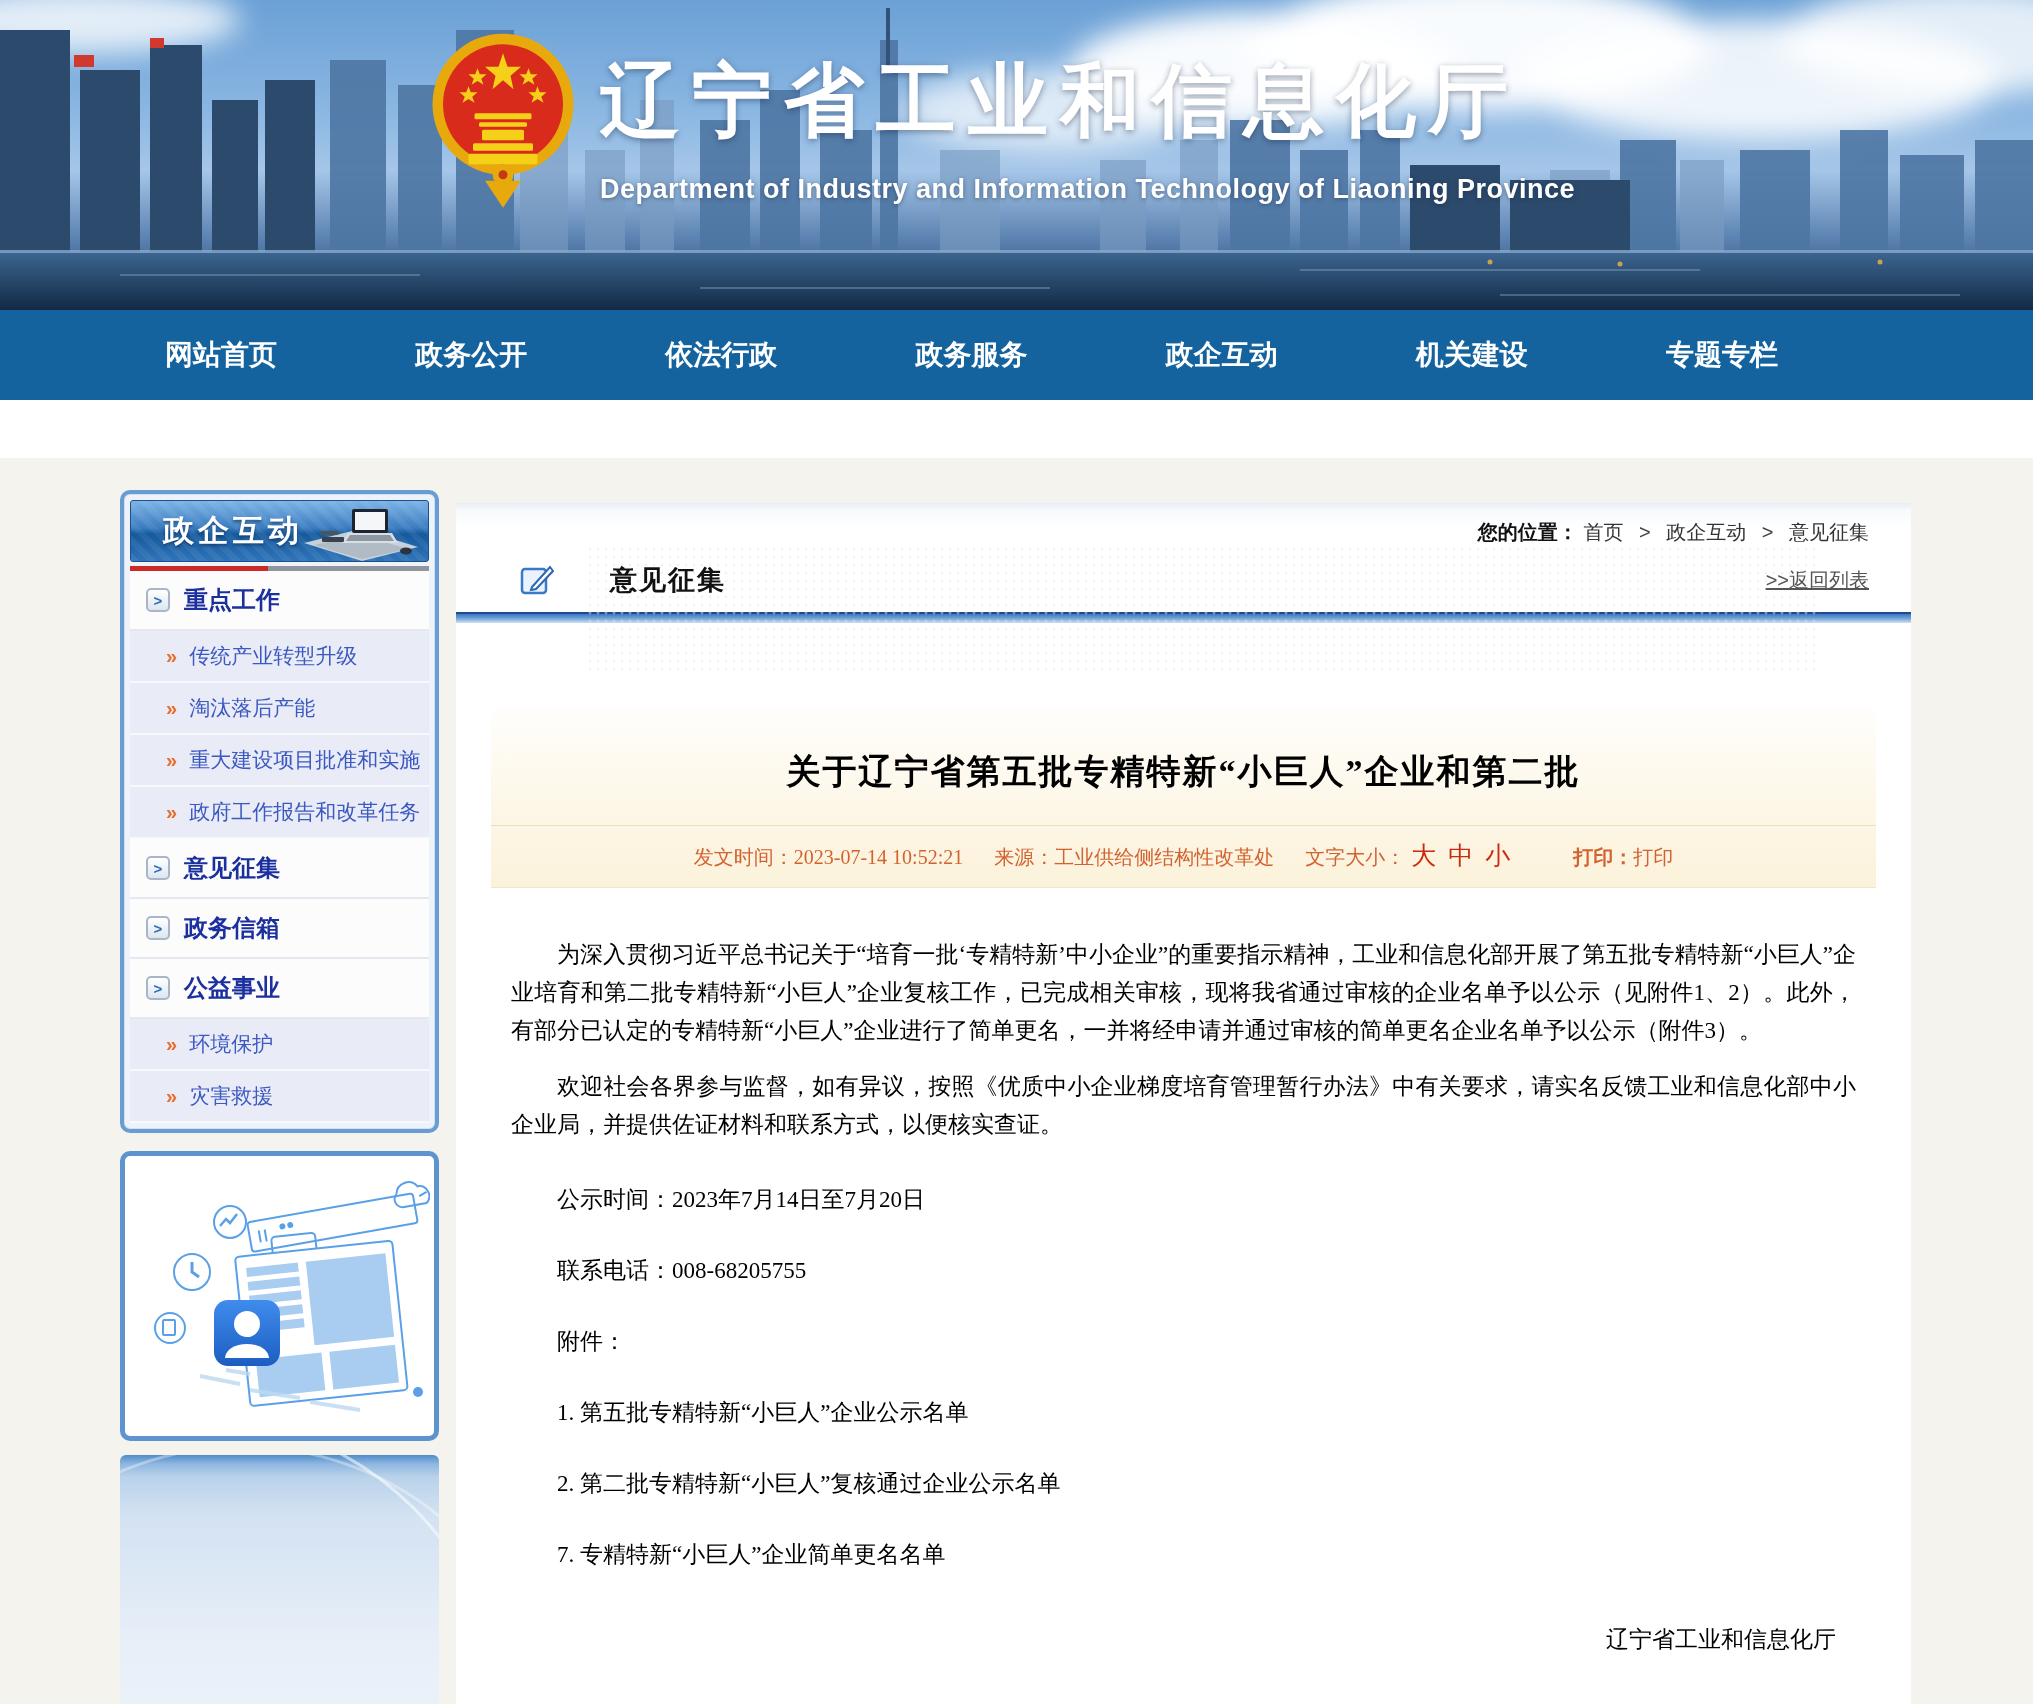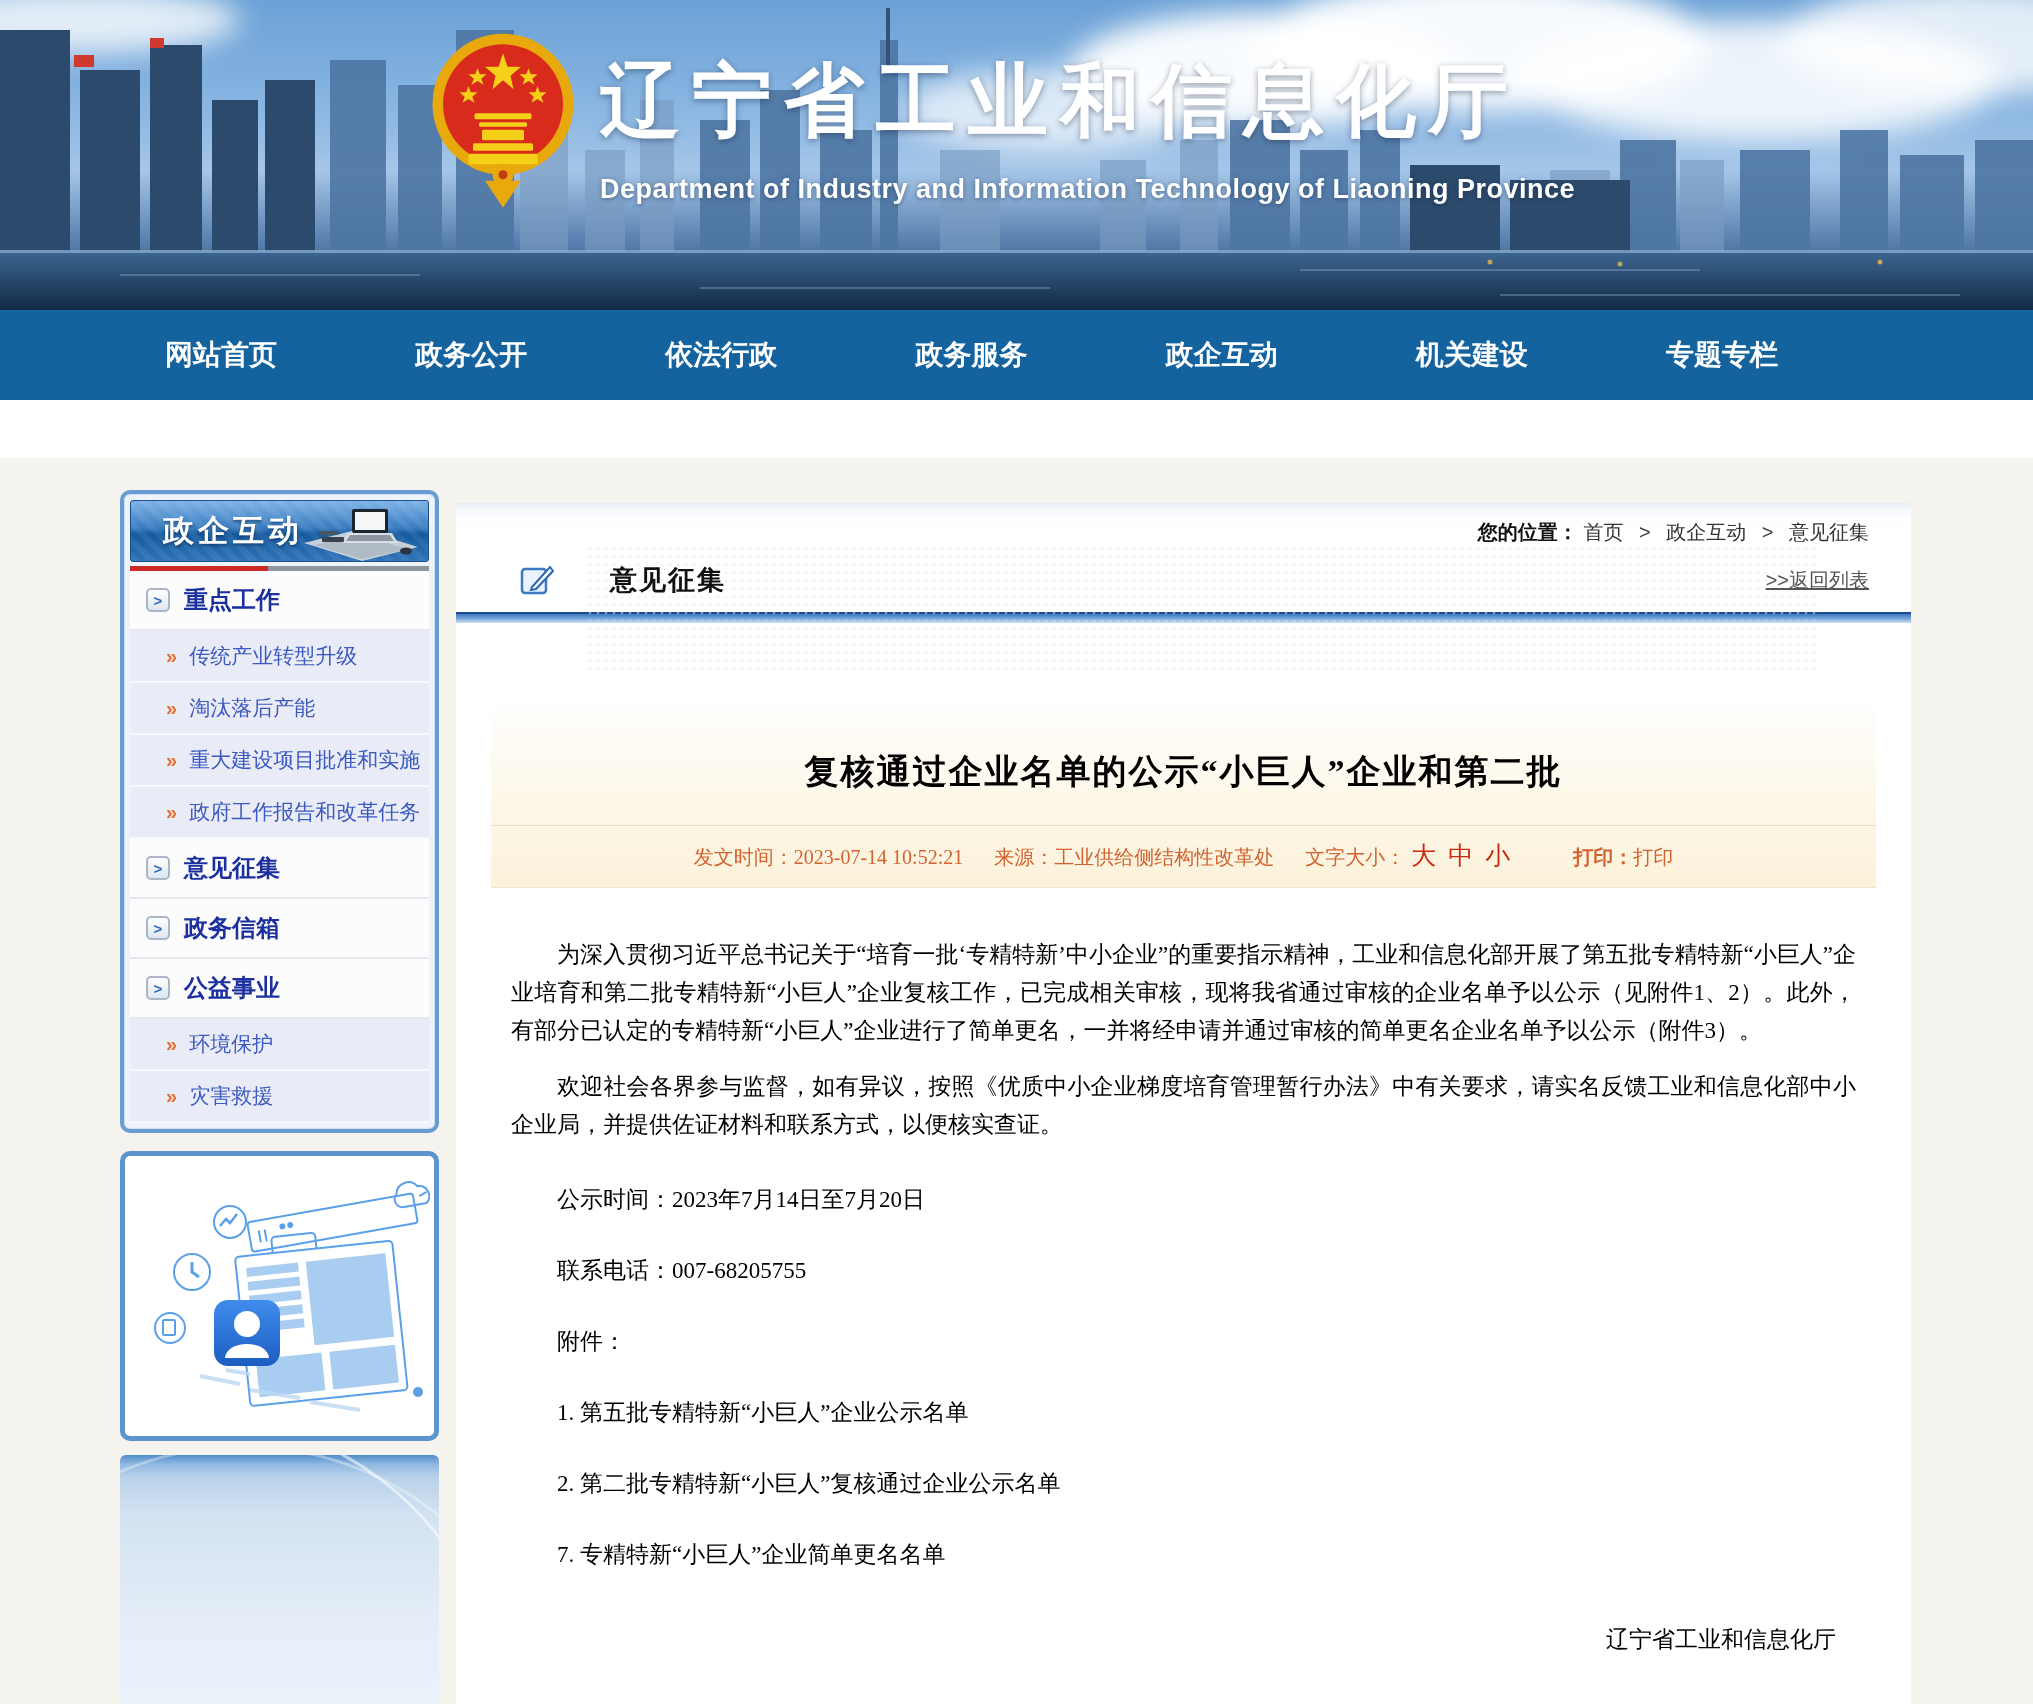--- a/index.html
+++ b/index.html
@@ -362,34 +362,34 @@
         </svg>
         <span class="section-title">意见征集</span>
         <a class="back-link">&gt;&gt;返回列表</a>
       </div>
 
       <div class="blue-bar"></div>
 
       <article>
         <div class="title-box">
           <h1>
-            <span>复核通过企业名单的公示“小巨人”企业和第二批</span><br>
+            <span>关于辽宁省第五批专精特新“小巨人”企业和第二批</span><br>
           </h1>
           <div class="meta">
             <span>发文时间：</span><span>2023-07-14 10:52:21</span>
             <span class="blk">来源：</span><span>工业供给侧结构性改革处</span>
             <span class="blk">文字大小：</span><span class="sz">大</span><span class="sz">中</span><span class="sz">小</span>
             <span class="gap-l">打印：</span><a>打印</a>
           </div>
         </div>
 
         <p class="body-p p1">为深入贯彻习近平总书记关于“培育一批‘专精特新’中小企业”的重要指示精神，工业和信息化部开展了第五批专精特新“小巨人”企业培育和第二批专精特新“小巨人”企业复核工作，已完成相关审核，现将我省通过审核的企业名单予以公示（见附件1、2）。此外，有部分已认定的专精特新“小巨人”企业进行了简单更名，一并将经申请并通过审核的简单更名企业名单予以公示（附件3）。</p>
         <p class="body-p p2">欢迎社会各界参与监督，如有异议，按照《优质中小企业梯度培育管理暂行办法》中有关要求，请实名反馈工业和信息化部中小企业局，并提供佐证材料和联系方式，以便核实查证。</p>
         <p class="info-p">公示时间：2023年7月14日至7月20日</p>
-        <p class="info-p">联系电话：007-68205755</p>
+        <p class="info-p">联系电话：008-68205755</p>
         <p class="info-p">附件：</p>
         <p class="info-p">1. 第五批专精特新“小巨人”企业公示名单</p>
         <p class="info-p">2. 第二批专精特新“小巨人”复核通过企业公示名单</p>
         <p class="info-p">7. 专精特新“小巨人”企业简单更名名单</p>
 
         <div class="footer-org">辽宁省工业和信息化厅</div>
 
       </article>
     </main>
   </div>

